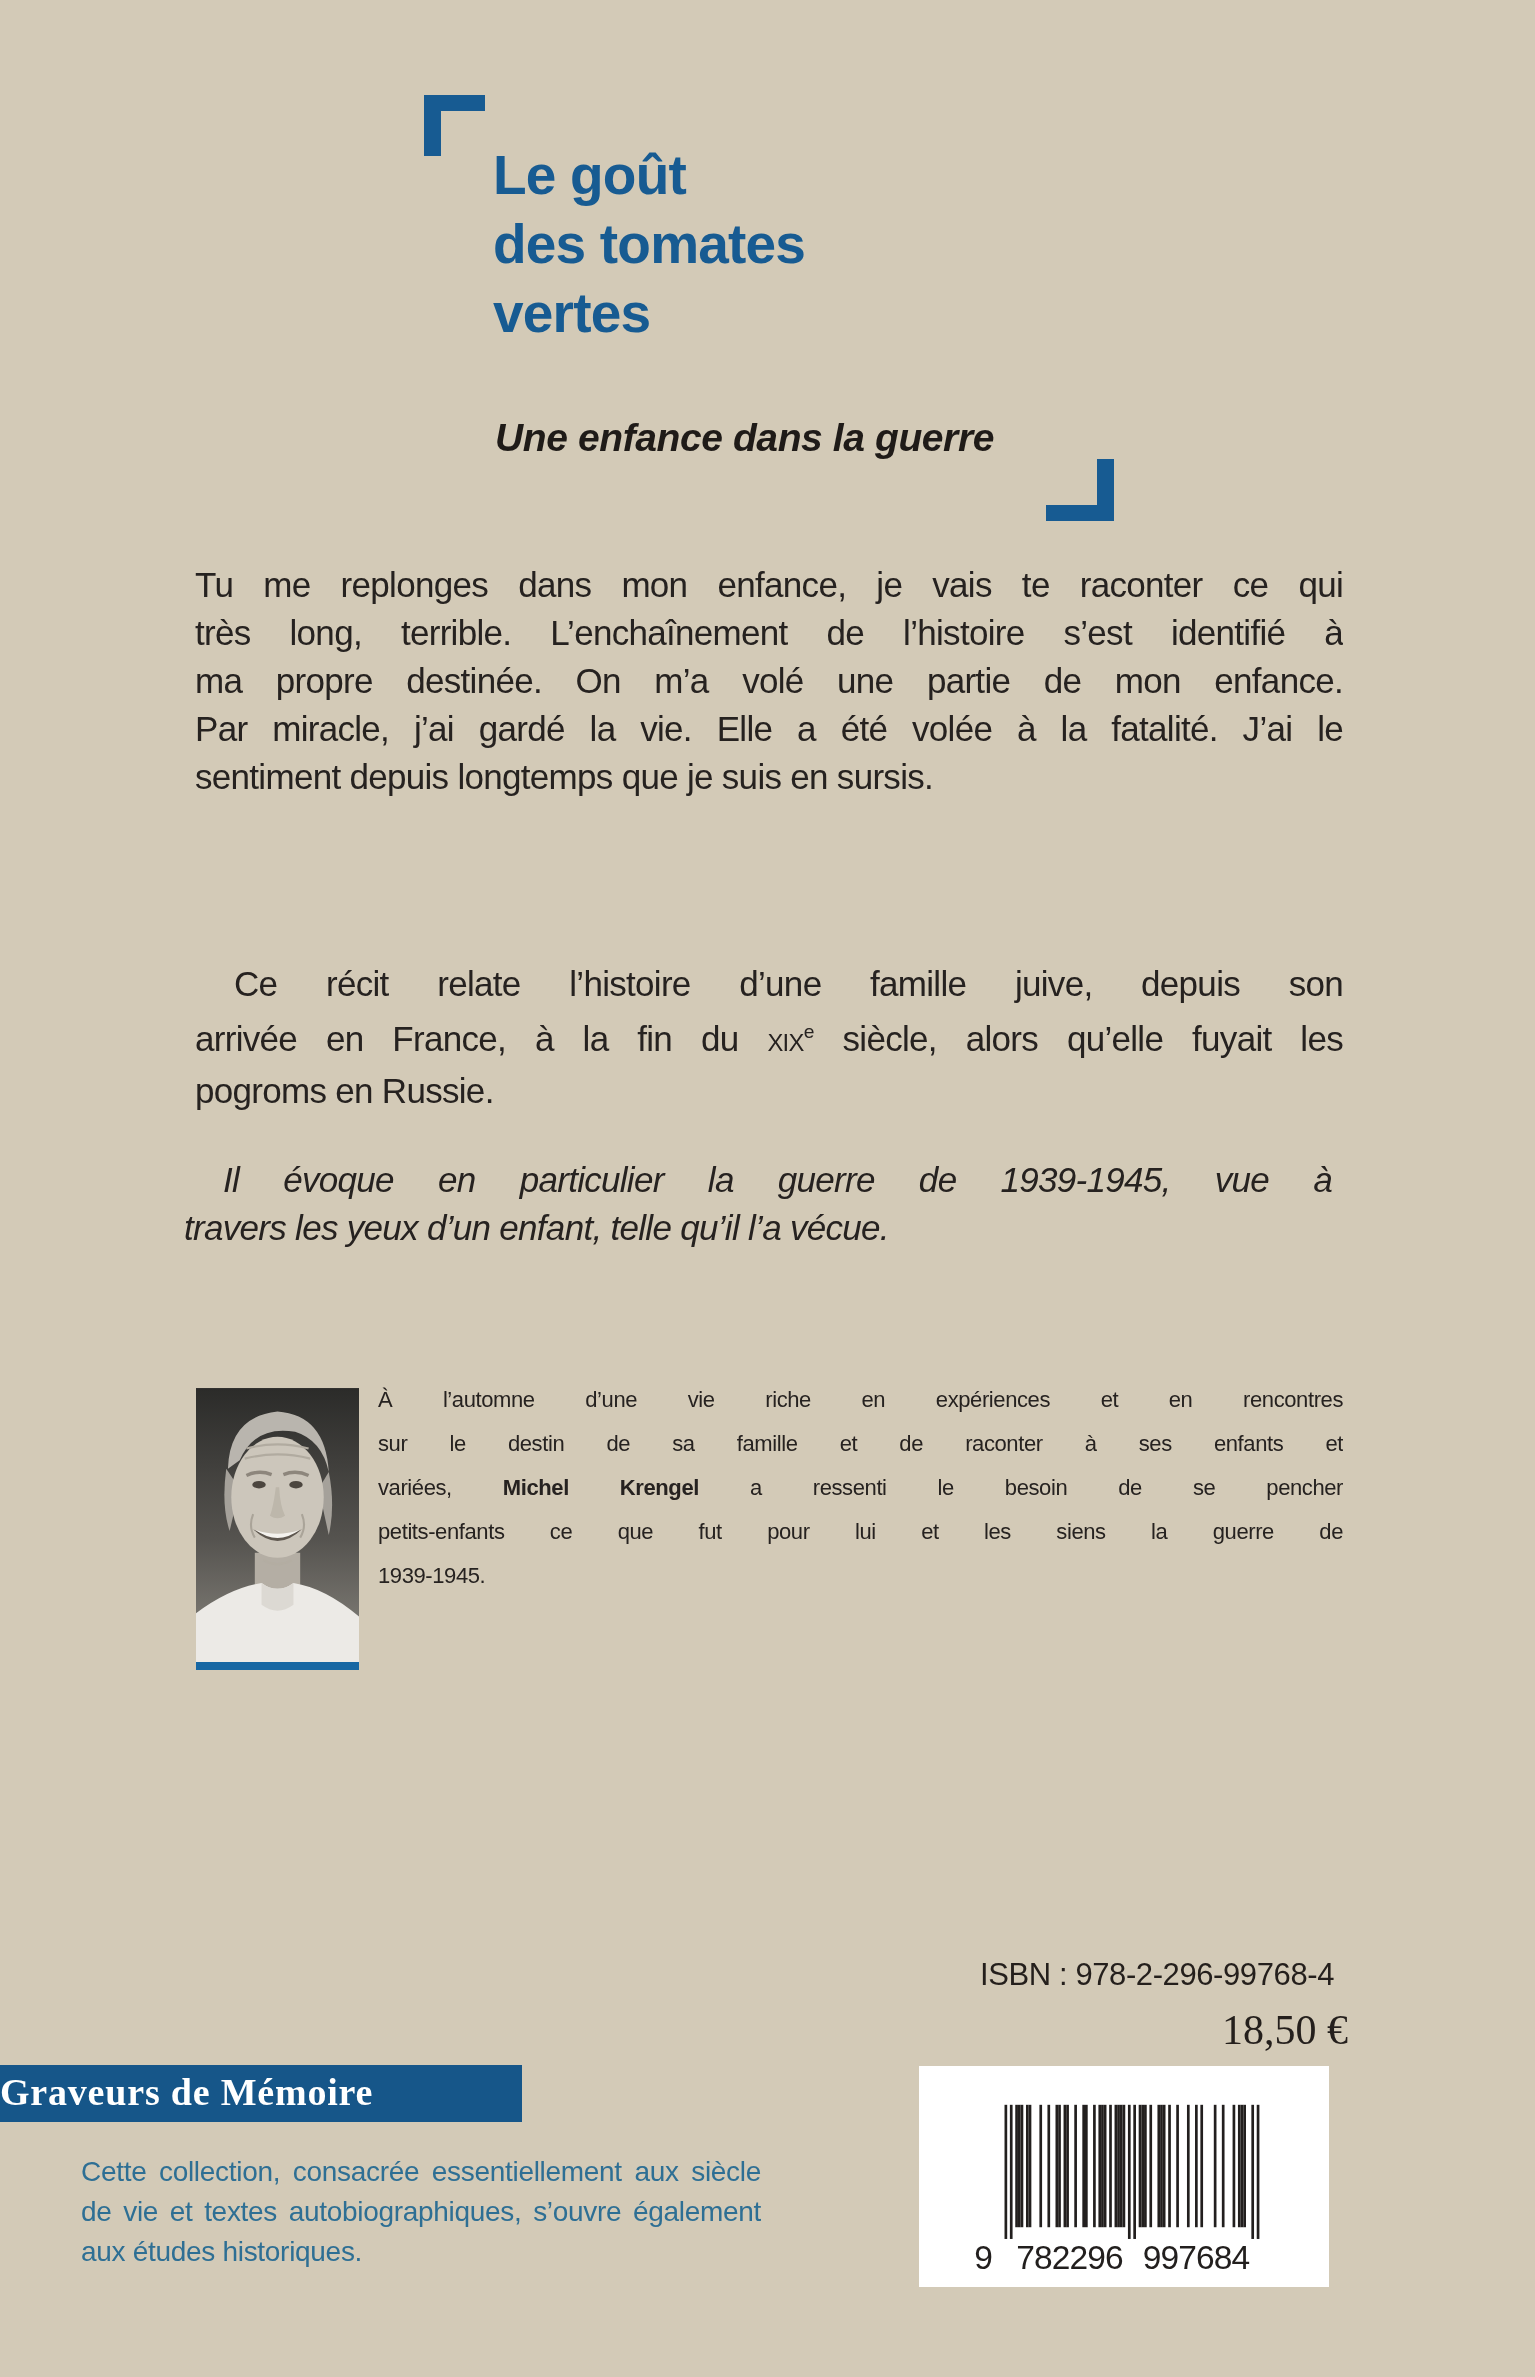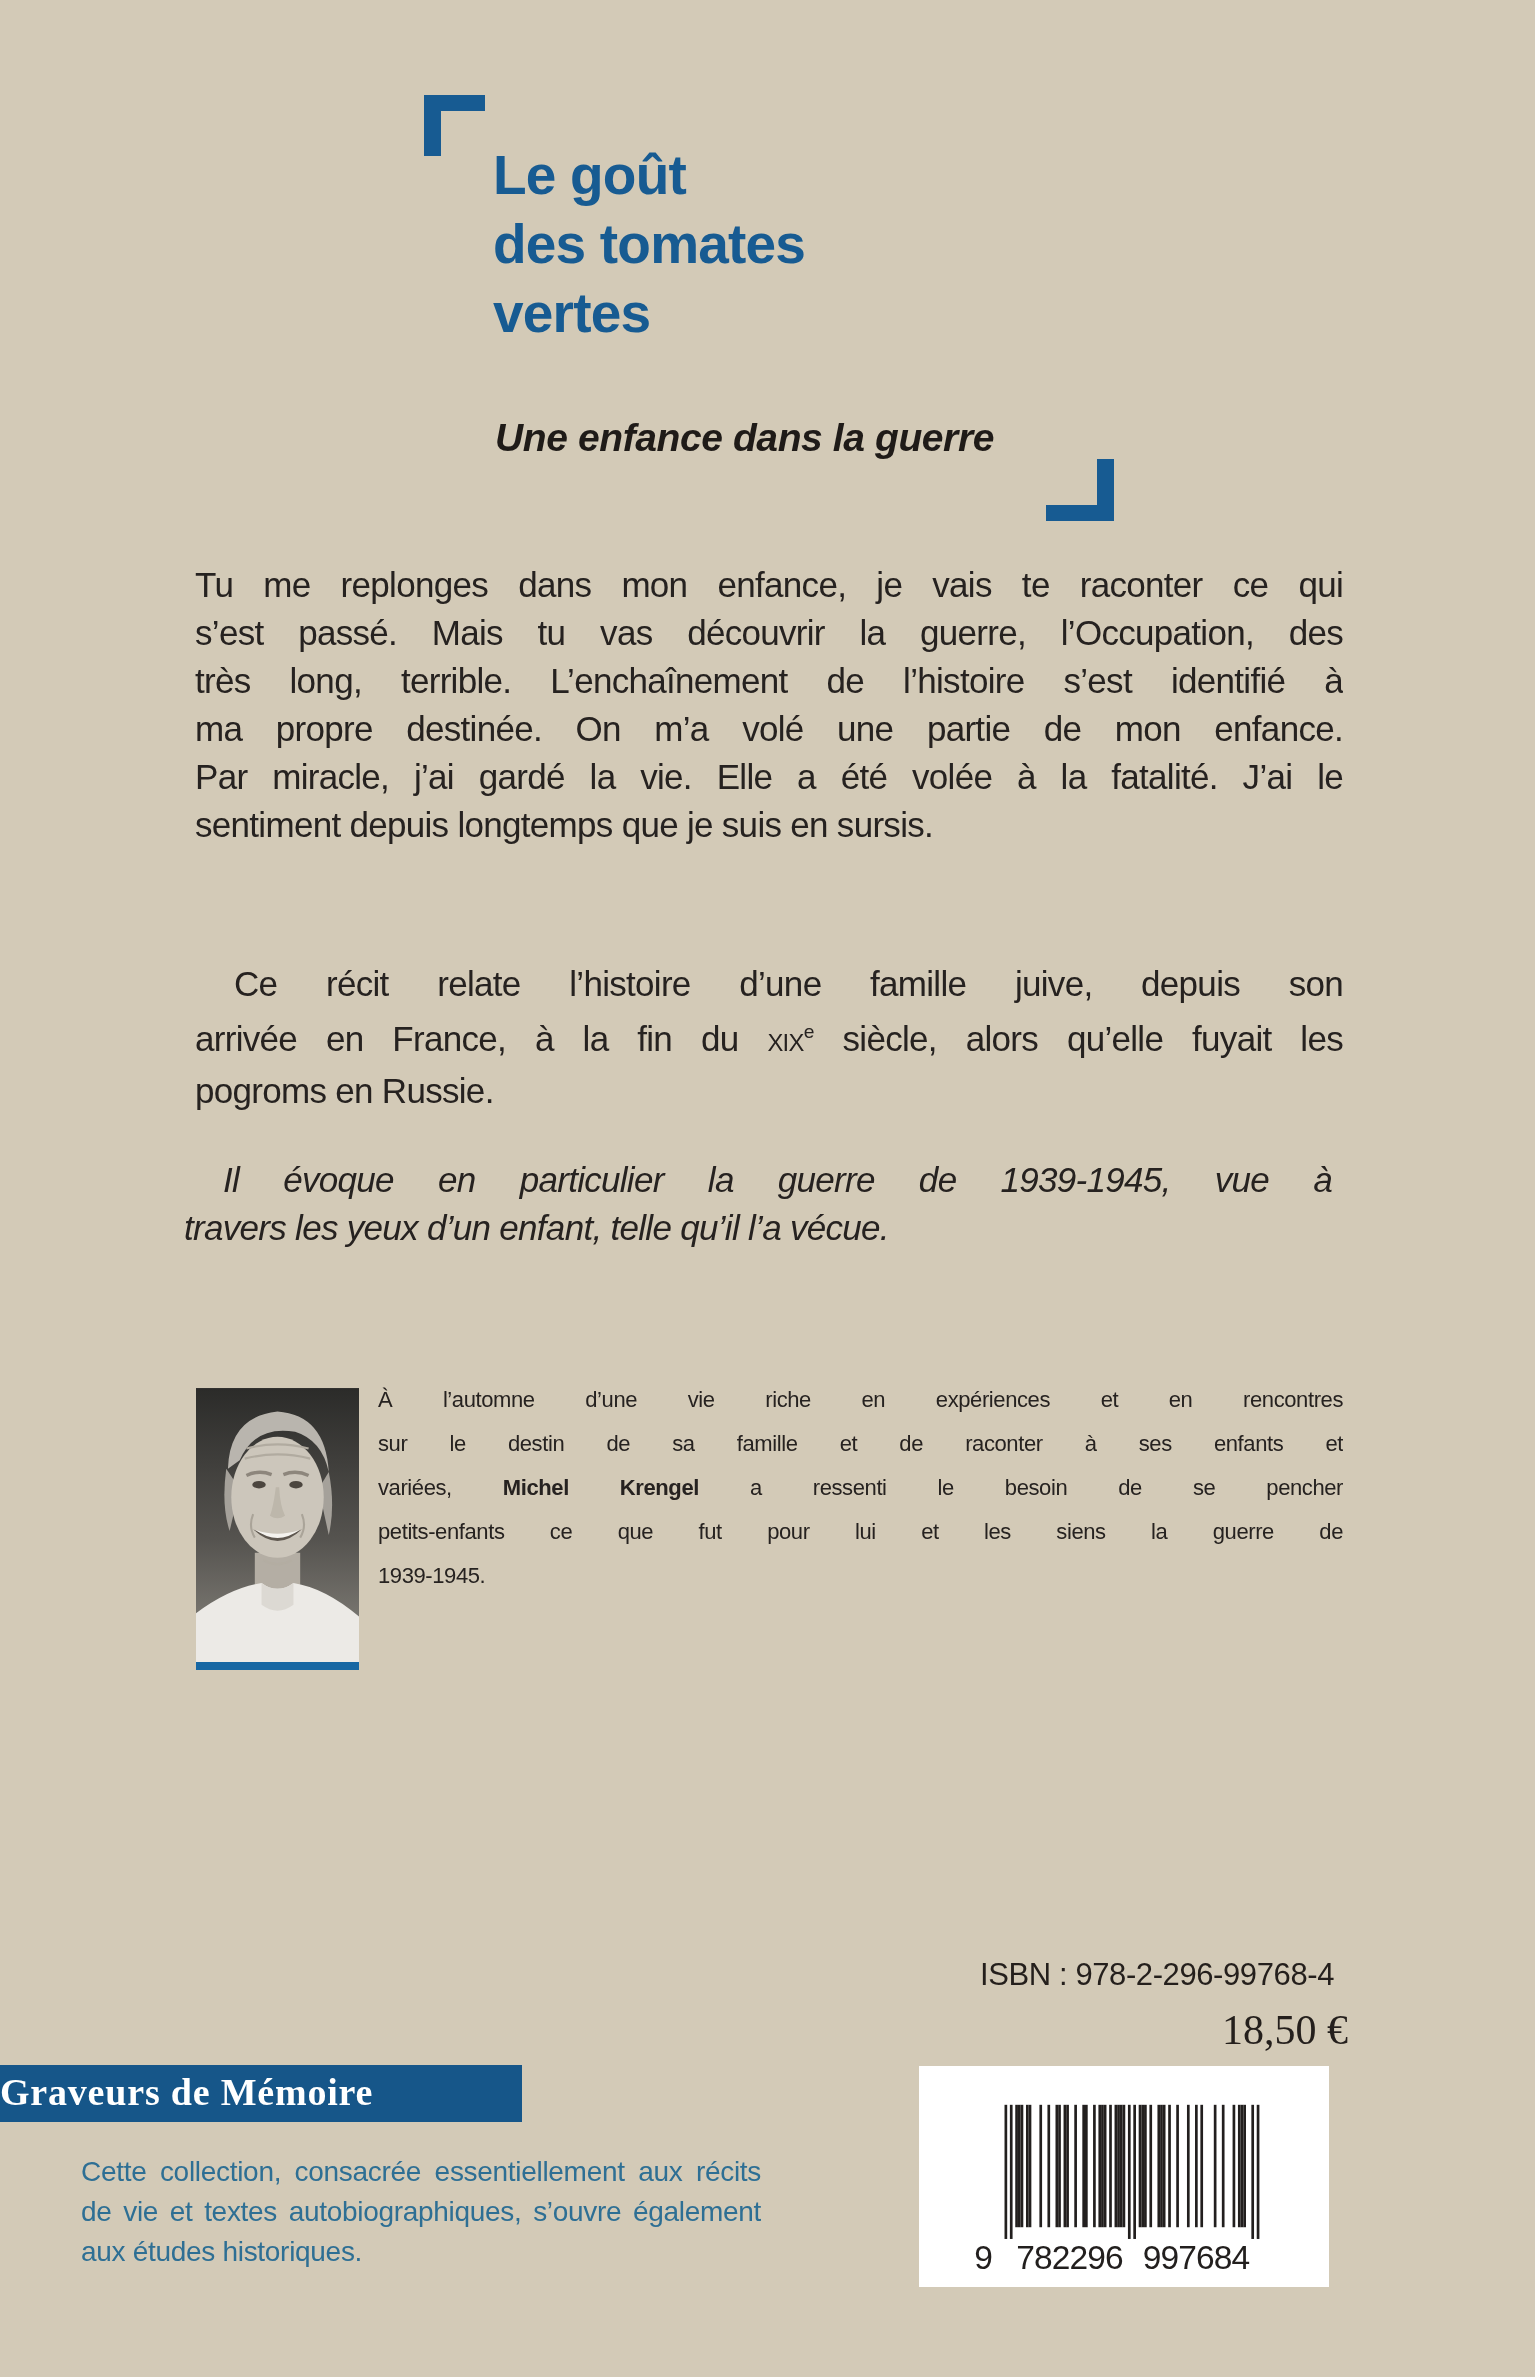--- a/index.html
+++ b/index.html
@@ -68,21 +68,20 @@
 
   <div class="abs title">
     <div>Le goût</div>
     <div>des tomates</div>
     <div>vertes</div>
   </div>
   <div class="abs subtitle">Une enfance dans la guerre</div>
 
   <div class="abs copy block-p1">
     <div class="jl">Tu me replonges dans mon enfance, je vais te raconter ce qui</div>
-    <div class="jl">s’est passé. Mais tu vas découvrir la guerre, l’Occupation, des</div>
     <div class="jl">très long, terrible. L’enchaînement de l’histoire s’est identifié à</div>
     <div class="jl">ma propre destinée. On m’a volé une partie de mon enfance.</div>
     <div class="jl">Par miracle, j’ai gardé la vie. Elle a été volée à la fatalité. J’ai le</div>
     <div class="ll">sentiment depuis longtemps que je suis en sursis.</div>
   </div>
 
   <div class="abs copy block-p2">
     <div class="jl indent">Ce récit relate l’histoire d’une famille juive, depuis son</div>
     <div class="jl"><span>arrivée en France, à la fin du </span><span class="sc">xix</span><span class="sup">e</span><span> siècle, alors qu’elle fuyait les</span></div>
     <div class="ll">pogroms en Russie.</div>
@@ -188,19 +187,19 @@
         <rect x="383.60" y="46" width="3.20" height="146"></rect>
         <rect x="386.80" y="46" width="3.20" height="146"></rect>
         <rect x="396.40" y="46" width="3.20" height="160"></rect>
         <rect x="402.80" y="46" width="3.20" height="160"></rect>
       </svg>
   </div>
 
   <div class="abs banner">Graveurs de Mémoire</div>
 
   <div class="abs collection">
-    <div class="jl">Cette collection, consacrée essentiellement aux récits</div>
+    <div class="jl">Cette collection, consacrée essentiellement aux siècle</div>
     <div class="jl">de vie et textes autobiographiques, s’ouvre également</div>
     <div class="ll">aux études historiques.</div>
   </div>
 
 </div>
 
 
 </body></html>

